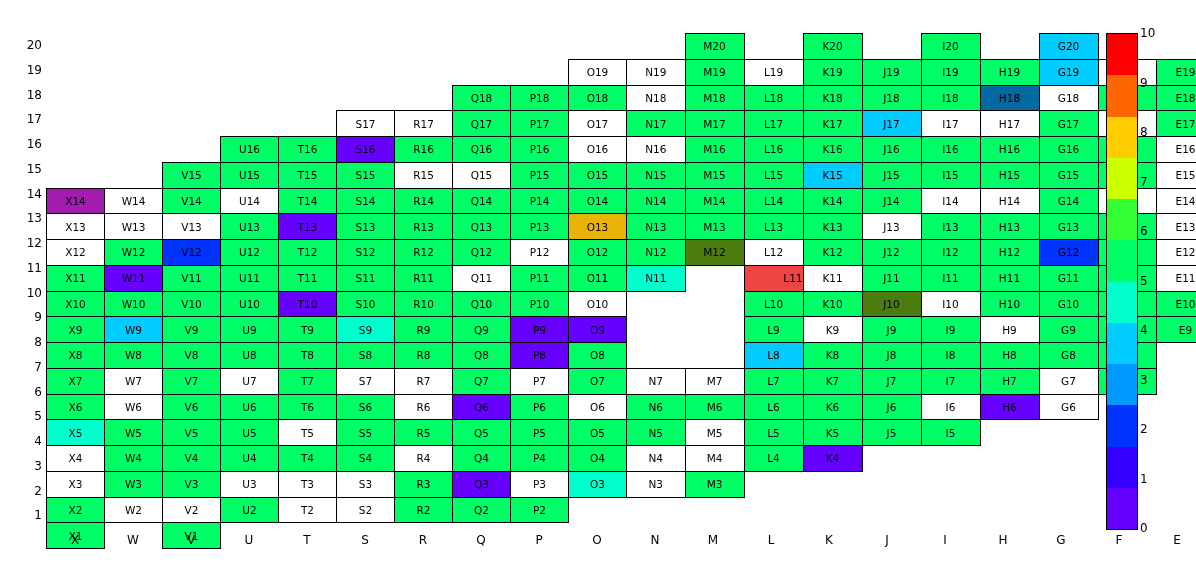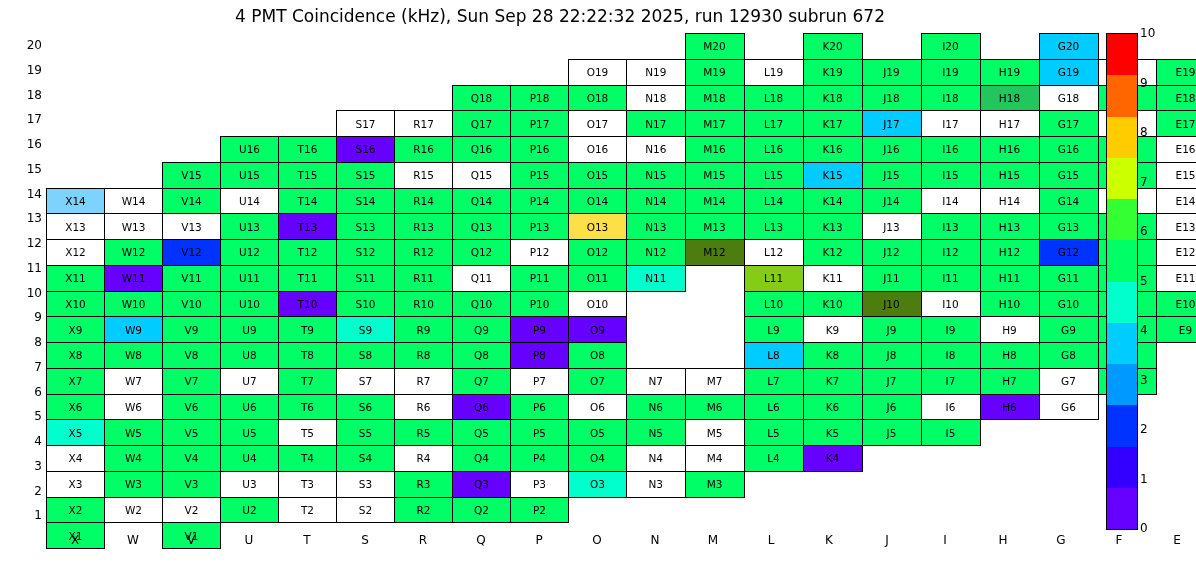--- a/index.html
+++ b/index.html
@@ -92,21 +92,20 @@
     font-size:12px;
     color:#000;
     transform:translateY(-50%);
   }
 </style>
 </head>
 <body>
 
 <div id="root">
 
-  <div id="title">4 PMT Coincidence (kHz), Sun Sep 28 22:22:32 2025, run 12930 subrun 672</div>
 
   <div class="ylabels">
       <div>20</div>
       <div>19</div>
       <div>18</div>
       <div>17</div>
       <div>16</div>
       <div>15</div>
       <div>14</div>
       <div>13</div>
@@ -181,21 +180,21 @@
             <td style="background: rgb(255, 255, 255); border: none;"></td>
             <td style="background: rgb(0, 255, 102);">Q18</td>
             <td style="background: rgb(0, 255, 102);">P18</td>
             <td style="background: rgb(0, 255, 102);">O18</td>
             <td style="background: rgb(255, 255, 255);">N18</td>
             <td style="background: rgb(0, 255, 102);">M18</td>
             <td style="background: rgb(0, 255, 102);">L18</td>
             <td style="background: rgb(0, 255, 102);">K18</td>
             <td style="background: rgb(0, 255, 102);">J18</td>
             <td style="background: rgb(0, 255, 102);">I18</td>
-            <td style="background: #22c55e; margin-left: 10px;">H18</td>
+            <td style="background: #0369a1; margin-left: 10px;">H18</td>
             <td style="background: rgb(255, 255, 255);">G18</td>
             <td style="background: rgb(0, 255, 102);">F18</td>
             <td style="background: rgb(0, 255, 102);">E18</td>
           </tr>
           <tr>
             <td style="background: rgb(255, 255, 255); border: none;"></td>
             <td style="background: rgb(255, 255, 255); border: none;"></td>
             <td style="background: rgb(255, 255, 255); border: none;"></td>
             <td style="background: rgb(255, 255, 255); border: none;"></td>
             <td style="background: rgb(255, 255, 255); border: none;"></td>
@@ -253,21 +252,21 @@
             <td style="background: rgb(0, 255, 102);">L15</td>
             <td style="background: rgb(0, 204, 255);">K15</td>
             <td style="background: rgb(0, 255, 102);">J15</td>
             <td style="background: rgb(0, 255, 102);">I15</td>
             <td style="background: rgb(0, 255, 102);">H15</td>
             <td style="background: rgb(0, 255, 102);">G15</td>
             <td style="background: rgb(0, 255, 102);">F15</td>
             <td style="background: rgb(255, 255, 255);">E15</td>
           </tr>
           <tr>
-            <td style="background: #7dd3fc;">X14</td>
+            <td style="background: #a21caf;">X14</td>
             <td style="background: rgb(255, 255, 255);">W14</td>
             <td style="background: rgb(0, 255, 102);">V14</td>
             <td style="background: rgb(255, 255, 255);">U14</td>
             <td style="background: rgb(0, 255, 102); margin-top: 20px;">T14</td>
             <td style="background: rgb(0, 255, 102);">S14</td>
             <td style="background: rgb(0, 255, 102);">R14</td>
             <td style="background: rgb(0, 255, 102);">Q14</td>
             <td style="background: rgb(0, 255, 102);">P14</td>
             <td style="background: rgb(0, 255, 102);">O14</td>
             <td style="background: rgb(0, 255, 102);">N14</td>
@@ -284,21 +283,21 @@
           <tr>
             <td style="background: rgb(255, 255, 255);">X13</td>
             <td style="background: rgb(255, 255, 255);">W13</td>
             <td style="background: rgb(255, 255, 255);">V13</td>
             <td style="background: rgb(0, 255, 102);">U13</td>
             <td style="background: rgb(102, 0, 255);">T13</td>
             <td style="background: rgb(0, 255, 102);">S13</td>
             <td style="background: rgb(0, 255, 102);">R13</td>
             <td style="background: rgb(0, 255, 102);">Q13</td>
             <td style="background: rgb(0, 255, 102);">P13</td>
-            <td style="background: #fde047;">O13</td>
+            <td style="background: #eab308;">O13</td>
             <td style="background: rgb(0, 255, 102);">N13</td>
             <td style="background: rgb(0, 255, 102);">M13</td>
             <td style="background: rgb(0, 255, 102);">L13</td>
             <td style="background: rgb(0, 255, 102);">K13</td>
             <td style="background: rgb(255, 255, 255); margin-top: 6px;">J13</td>
             <td style="background: rgb(0, 255, 102);">I13</td>
             <td style="background: rgb(0, 255, 102);">H13</td>
             <td style="background: rgb(0, 255, 102);">G13</td>
             <td style="background: rgb(0, 255, 102);">F13</td>
             <td style="background: rgb(255, 255, 255);">E13</td>
@@ -331,21 +330,21 @@
             <td style="background: rgb(0, 255, 102);">V11</td>
             <td style="background: rgb(0, 255, 102);">U11</td>
             <td style="background: rgb(0, 255, 102);">T11</td>
             <td style="background: rgb(0, 255, 102);">S11</td>
             <td style="background: rgb(0, 255, 102);">R11</td>
             <td style="background: rgb(255, 255, 255);">Q11</td>
             <td style="background: rgb(0, 255, 102);">P11</td>
             <td style="background: rgb(0, 255, 102);">O11</td>
             <td style="background: rgb(0, 255, 204);">N11</td>
             <td style="background: rgb(255, 255, 255); border: none;"></td>
-            <td style="background: #84cc16;">L11</td>
+            <td style="background: #ef4444; text-align: right;">L11</td>
             <td style="background: rgb(255, 255, 255);">K11</td>
             <td style="background: rgb(0, 255, 102);">J11</td>
             <td style="background: rgb(0, 255, 102);">I11</td>
             <td style="background: rgb(0, 255, 102);">H11</td>
             <td style="background: rgb(0, 255, 102);">G11</td>
             <td style="background: rgb(0, 255, 102);">F11</td>
             <td style="background: rgb(255, 255, 255);">E11</td>
           </tr>
           <tr>
             <td style="background: rgb(0, 255, 102);">X10</td>

